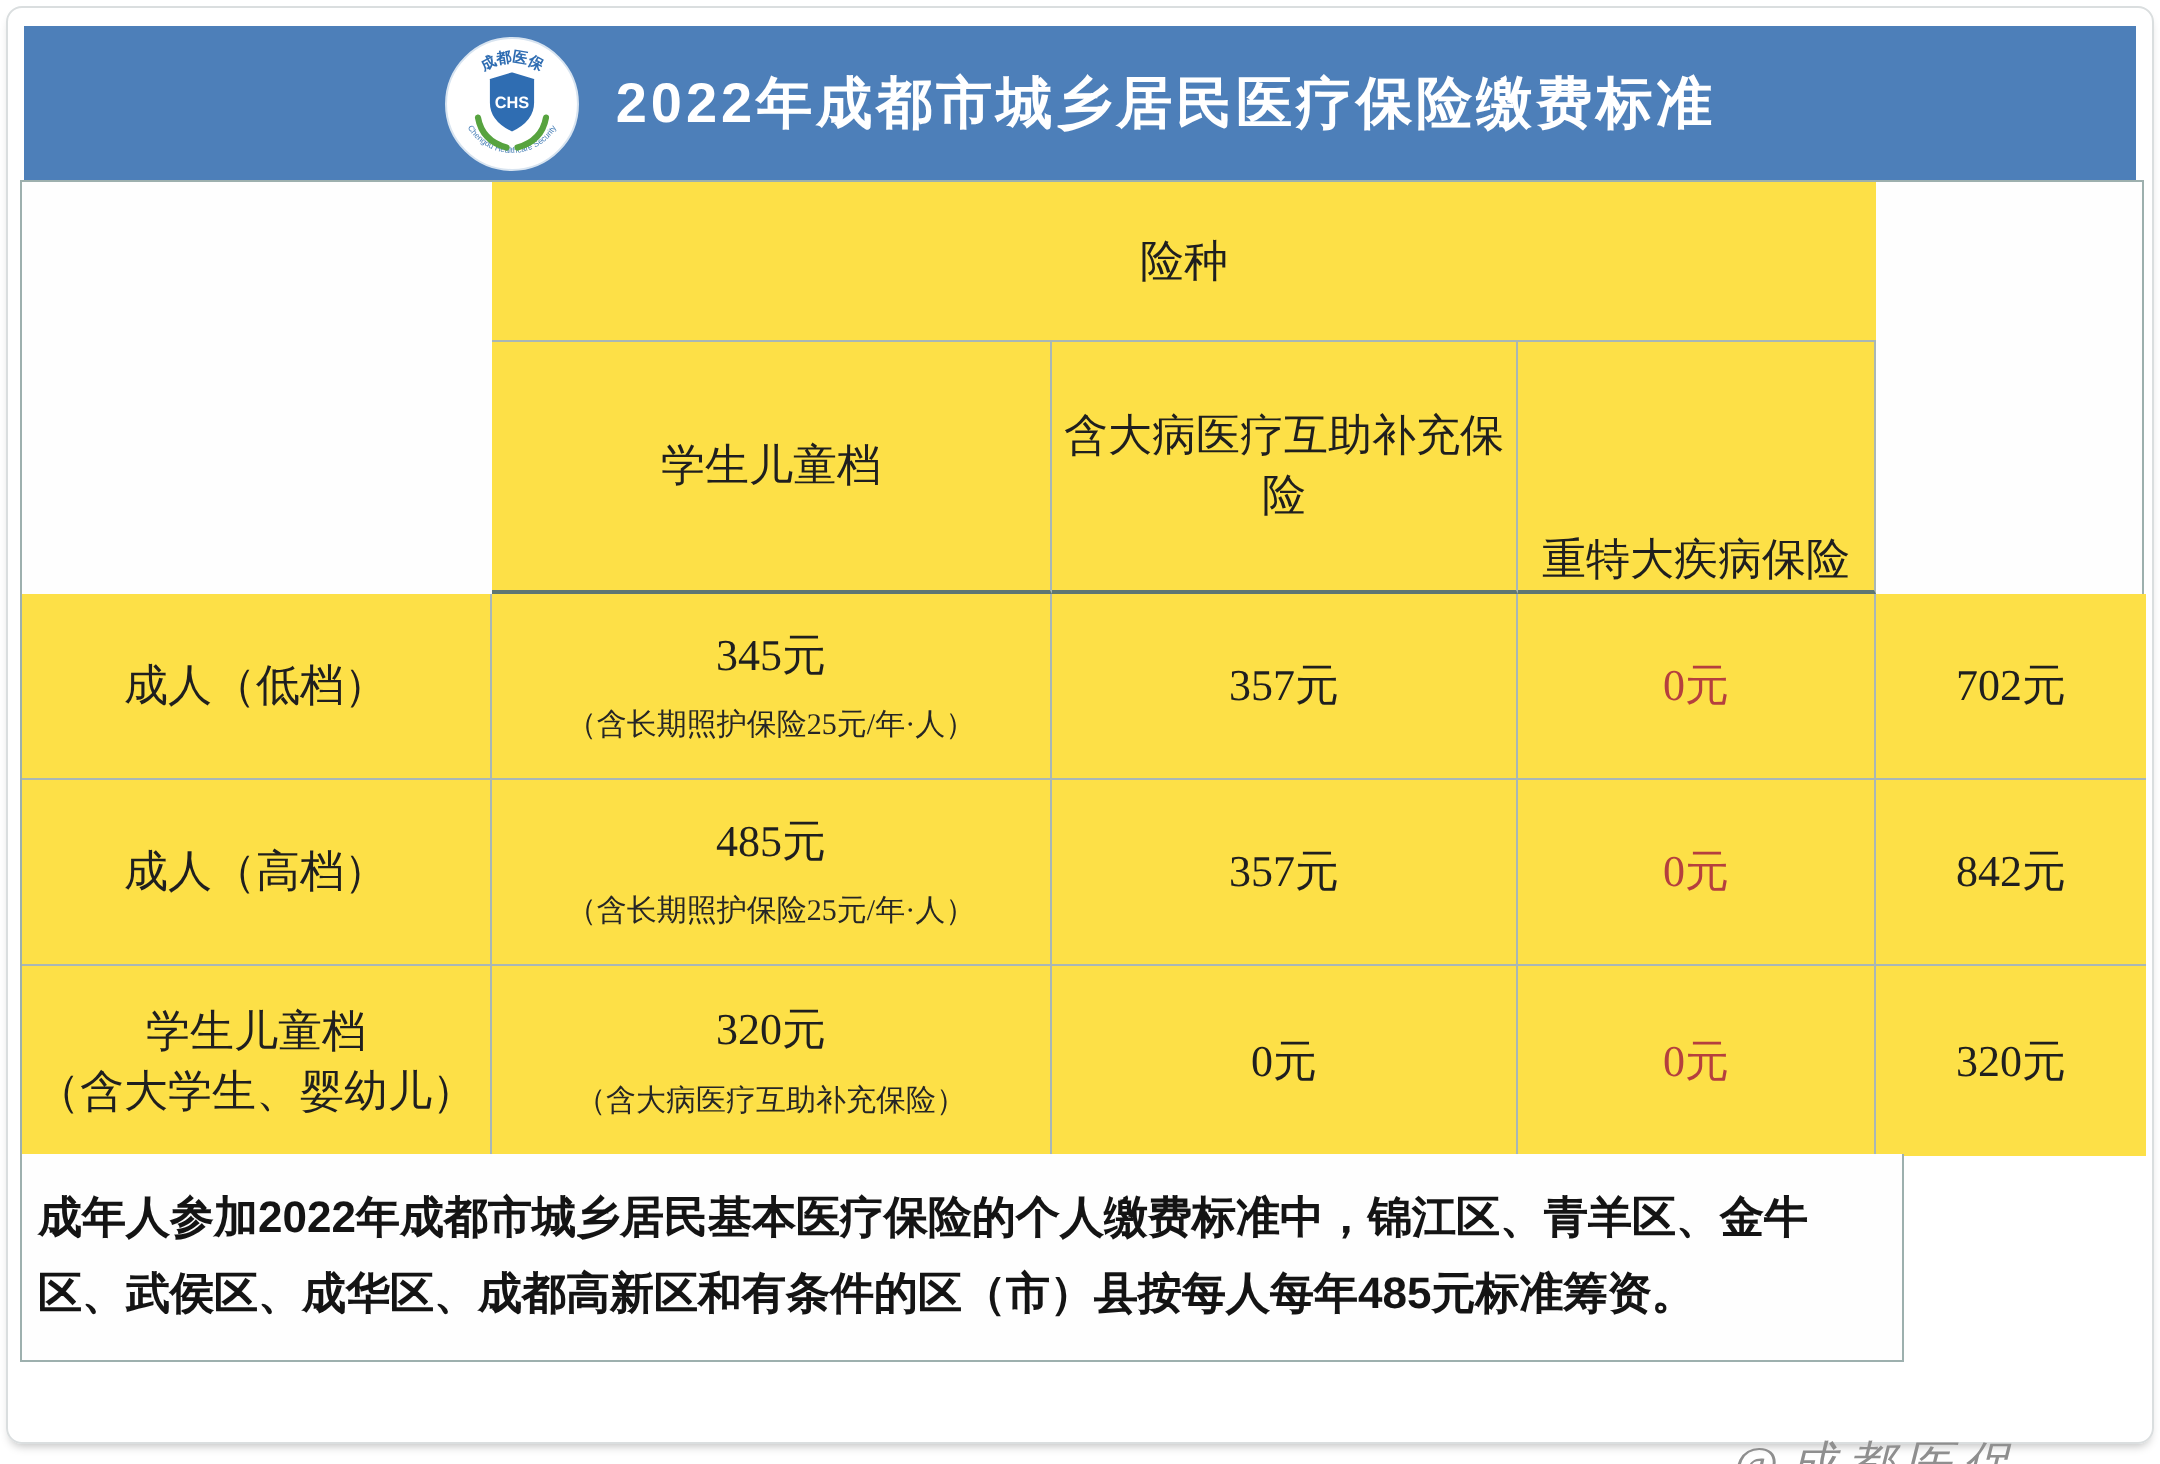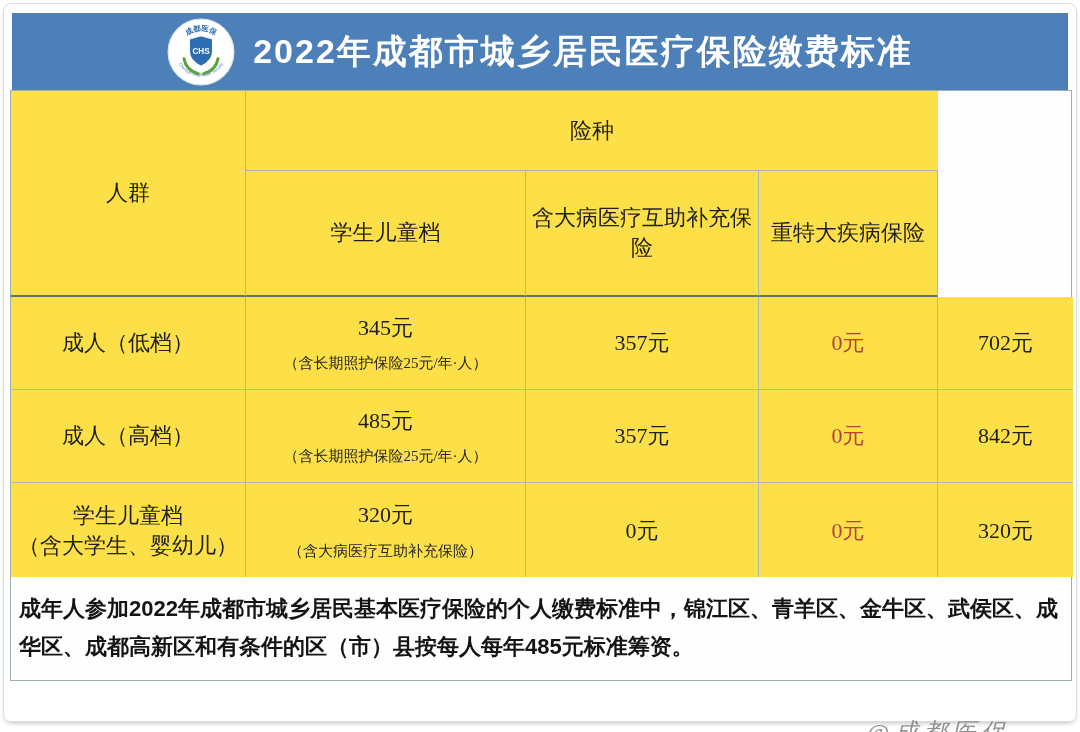--- a/index.html
+++ b/index.html
@@ -13,21 +13,21 @@
     box-shadow:0 3px 5px -2px rgba(0,0,0,0.25);
     pointer-events:none;
   }
   
   .band{
     position:absolute;left:12px;top:13px;width:1056px;height:77px;
     background:#4d7fb9;display:flex;align-items:center;justify-content:center;gap:18px;
   }
   .logo{width:68px;height:68px;flex:0 0 auto;}
   .title{
-    font-family:"Liberation Sans", sans-serif;font-size:34px;font-weight:700;
+    font-family:"Liberation Sans", sans-serif;font-size:28px;font-weight:700;
     color:#ffffff;letter-spacing:2px;white-space:nowrap;
   }
   
   .grid{
     position:absolute;left:10px;top:90px;width:1062px;height:487px;
     display:grid;box-sizing:border-box;
     grid-template-columns:235px 280px 233px 179px 135px;
     grid-template-rows:80px 126px 93px 93px 95px;
     border:1px solid #9db0ae;background:#fefefe;
   }
@@ -40,21 +40,21 @@
   .no-r{border-right:none;}
   .no-b{border-bottom:none;}
   .thick-b{border-bottom:2px solid #5e7673;}
   .sub{font-size:15px;margin-top:11px;color:#262626;}
   .red{color:#b5403e;}
   .c-pop{grid-row:1/3;grid-column:1;}
   .c-type{grid-row:1;grid-column:2/5;}
   .c-total{grid-row:1/3;grid-column:5;}
   
   .note{
-    position:absolute;left:10px;top:577px;width:1062px;height:104px;
+    position:absolute;left:10px;top:577px;width:942px;height:104px;
     box-sizing:border-box;border:1px solid #9db0ae;border-top:none;
     font-family:"Liberation Sans", sans-serif;font-weight:700;
     font-size:22px;line-height:38px;color:#141414;
     padding:13px 8px 0 8px;text-align:left;background:#fefefe;
   }
   .watermark{
     position:absolute;top:716px;right:70px;
     font-family:"Liberation Serif", serif;font-style:italic;
     font-size:24px;color:#8f8f8f;letter-spacing:5px;white-space:nowrap;
   }
@@ -80,33 +80,30 @@
       <path d="M 25,60 Q 28,77 46,82" stroke="#57a33f" stroke-width="4.5" fill="none" stroke-linecap="round"></path>
       <path d="M 75,60 Q 72,77 54,82" stroke="#57a33f" stroke-width="4.5" fill="none" stroke-linecap="round"></path>
       <path d="M 50,26 L 67,31 L 67,49 Q 67,63 50,71 Q 33,63 33,49 L 33,31 Z" fill="#2f6db2" stroke="#ffffff" stroke-width="1.5"></path>
       <text x="50" y="53" text-anchor="middle" font-size="12" font-weight="bold" fill="#ffffff" font-family="Liberation Sans, sans-serif">CHS</text>
     </svg>
     <div class="title">2022年成都市城乡居民医疗保险缴费标准</div>
   </div>
 
   <div class="grid">
 
-    <div class="cell c-pop thick-b">
-      <span>人群</span>
-    </div>
     <div class="cell c-type no-r">
       <span>险种</span>
     </div>
     <div class="cell thick-b" style="grid-row:2;grid-column:2;">
       <span>学生儿童档</span>
     </div>
     <div class="cell thick-b" style="grid-row:2;grid-column:3;">
       <span>含大病医疗互助补充保险</span>
     </div>
-    <div class="cell thick-b" style="grid-row:2;grid-column:4;">
+    <div class="cell thick-b" style="grid-row:2;grid-column:4;justify-content:flex-end;">
       <span>重特大疾病保险</span>
     </div>
 
     <div class="cell" style="grid-row:3;grid-column:1;">
       <span>成人（低档）</span>
       <span></span>
     </div>
     <div class="cell" style="grid-row:3;grid-column:2;">
       <span>345元</span>
       <span class="sub">（含长期照护保险25元/年·人）</span>

